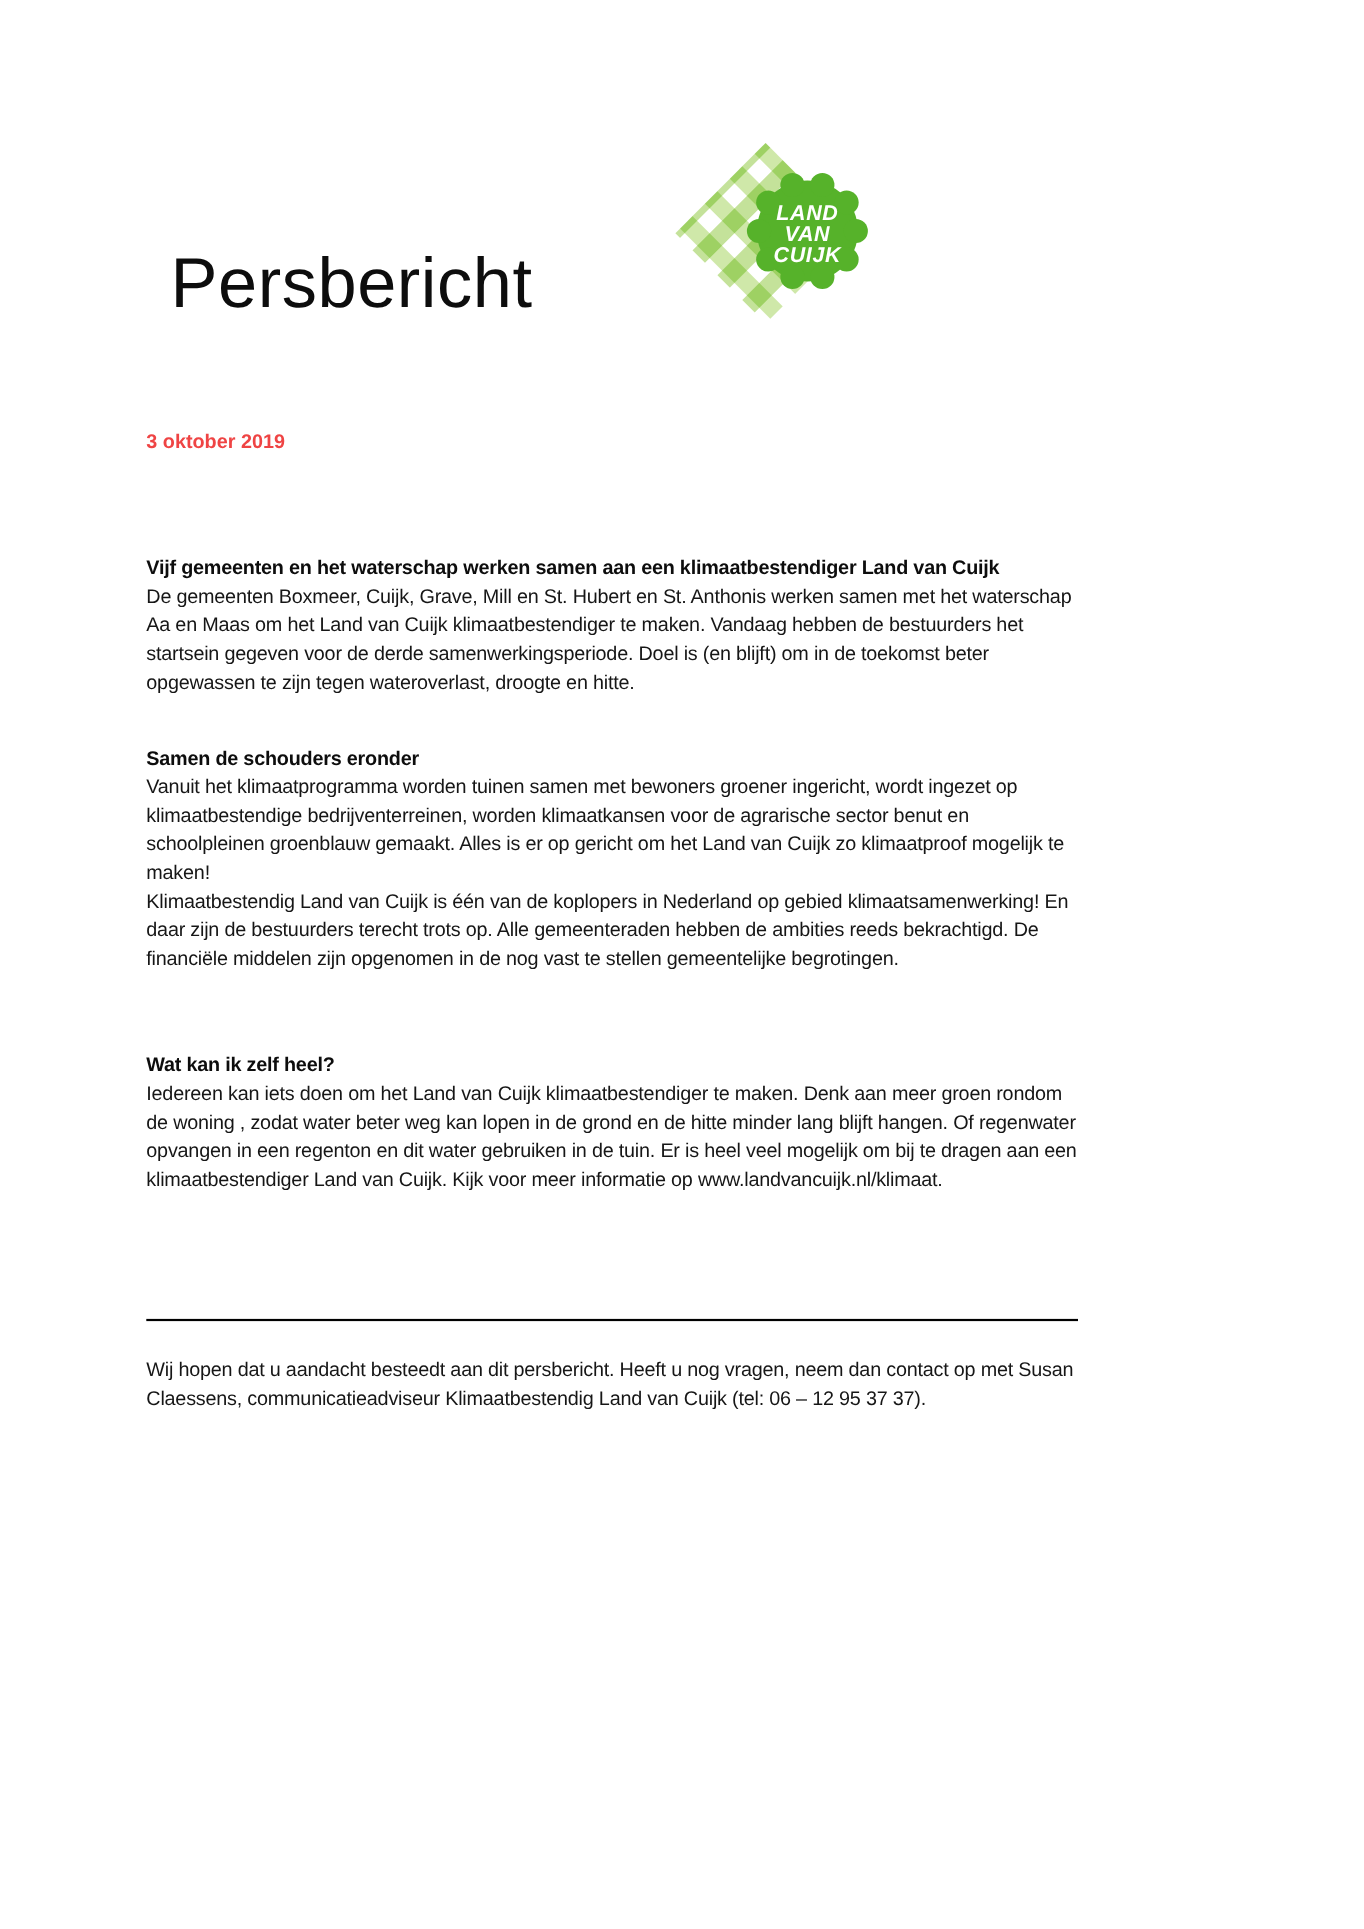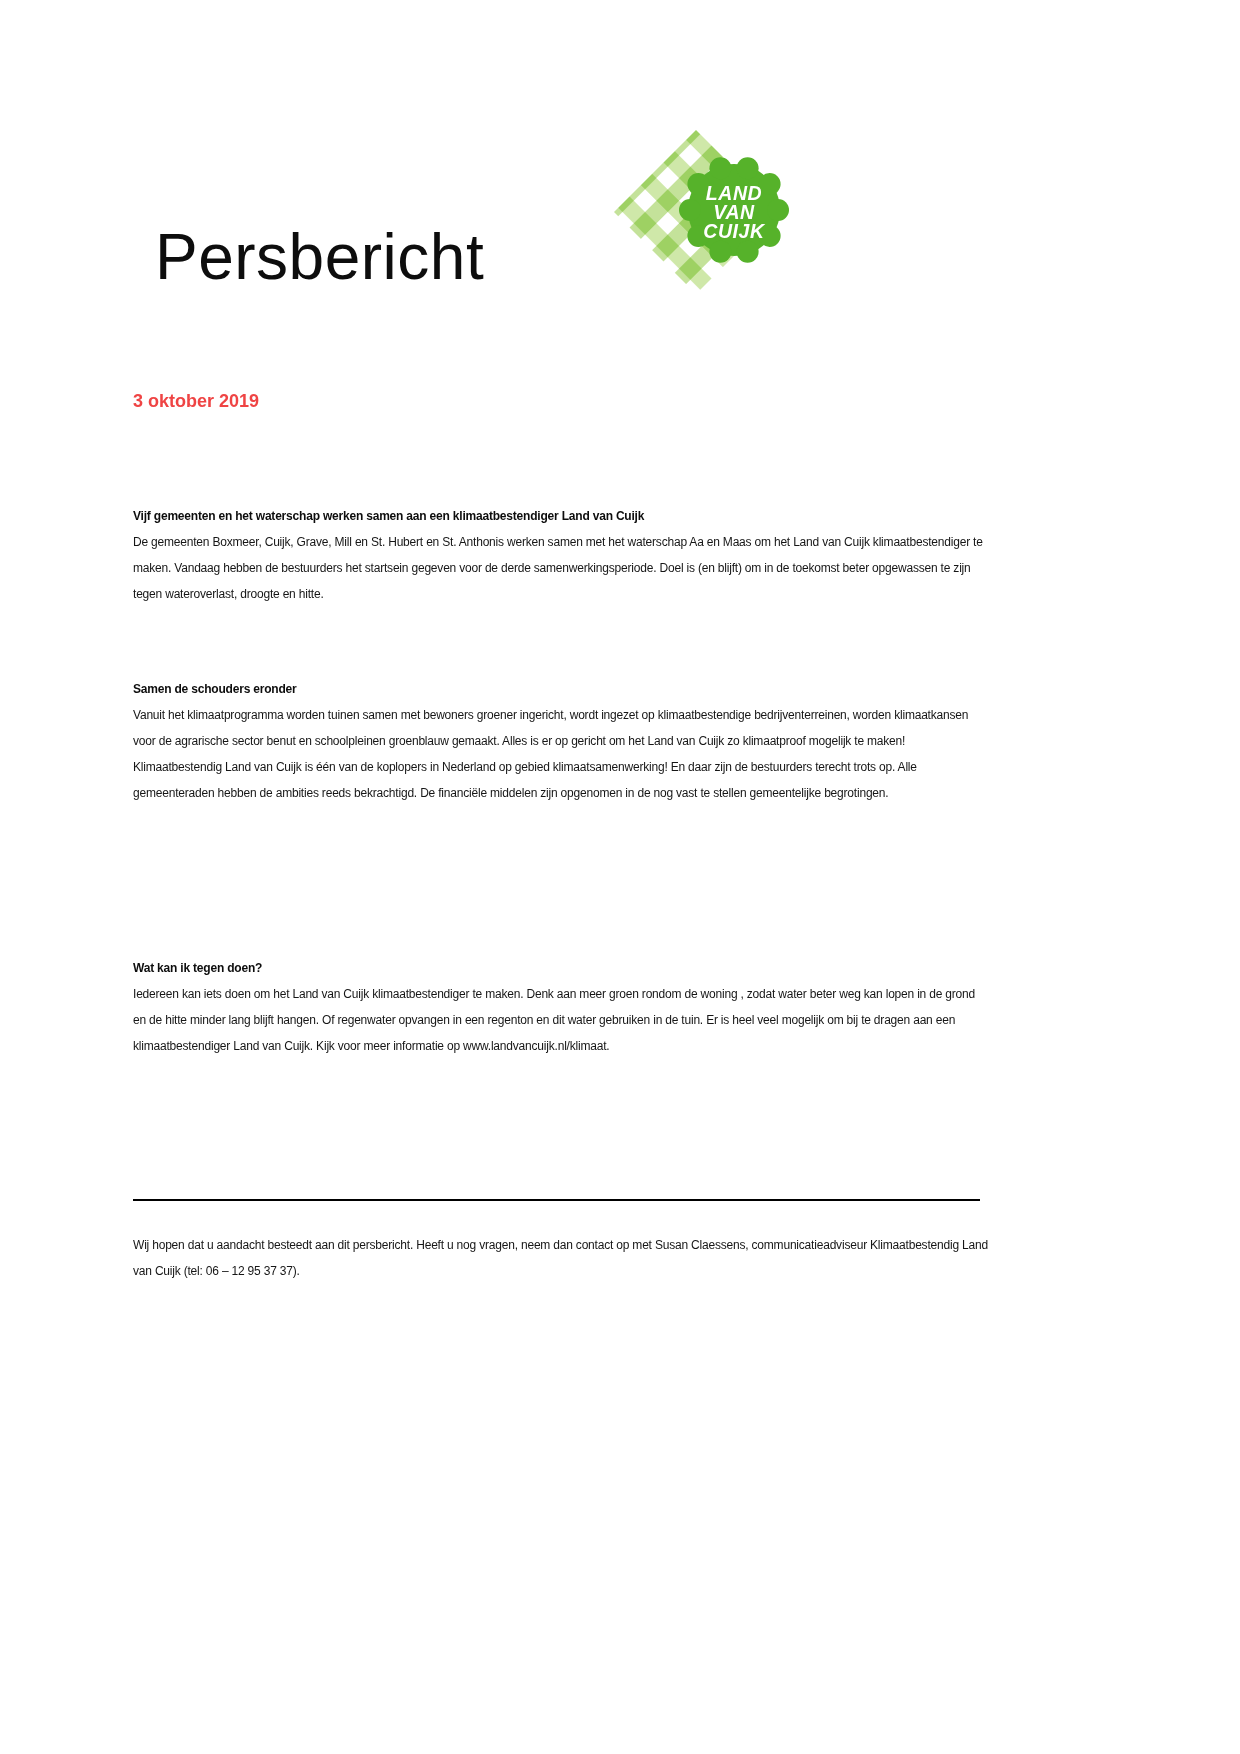--- a/index.html
+++ b/index.html
@@ -36,21 +36,21 @@
     left: 133px;
     top: 391px;
     font-size: 18px;
     font-weight: 700;
     color: #ef4444;
   }
   .content-block {
     position: absolute;
     left: 133px;
     width: 856px;
-    font-size: 12px;
+    font-size: 18px;
     line-height: 26px;
     letter-spacing: -0.2px;
     color: #161616;
   }
   .section-heading {
     font-weight: 700;
     white-space: nowrap;
     color: #0d0d0d;
   }
   .sec-1 { top: 503px; }
@@ -119,21 +119,21 @@
     <div>De gemeenten Boxmeer, Cuijk, Grave, Mill en St. Hubert en St. Anthonis werken samen met het waterschap Aa en Maas om het Land van Cuijk klimaatbestendiger te maken. Vandaag hebben de bestuurders het startsein gegeven voor de derde samenwerkingsperiode. Doel is (en blijft) om in de toekomst beter opgewassen te zijn tegen wateroverlast, droogte en hitte.</div>
   </div>
 
   <div class="content-block sec-2">
     <div class="section-heading">Samen de schouders eronder</div>
     <div>Vanuit het klimaatprogramma worden tuinen samen met bewoners groener ingericht, wordt ingezet op klimaatbestendige bedrijventerreinen, worden klimaatkansen voor de agrarische sector benut en schoolpleinen groenblauw gemaakt. Alles is er op gericht om het Land van Cuijk zo klimaatproof mogelijk te maken!</div>
     <div>Klimaatbestendig Land van Cuijk is één van de koplopers in Nederland op gebied klimaatsamenwerking! En daar zijn de bestuurders terecht trots op. Alle gemeenteraden hebben de ambities reeds bekrachtigd. De financiële middelen zijn opgenomen in de nog vast te stellen gemeentelijke begrotingen.</div>
   </div>
 
   <div class="content-block sec-3">
-    <div class="section-heading">Wat kan ik tegen doen?</div>
+    <div class="section-heading">Wat kan ik zelf heel?</div>
     <div>Iedereen kan iets doen om het Land van Cuijk klimaatbestendiger te maken. Denk aan meer groen rondom de woning , zodat water beter weg kan lopen in de grond en de hitte minder lang blijft hangen. Of regenwater opvangen in een regenton en dit water gebruiken in de tuin. Er is heel veel mogelijk om bij te dragen aan een klimaatbestendiger Land van Cuijk. Kijk voor meer informatie op www.landvancuijk.nl/klimaat.</div>
   </div>
 
   <div class="separator"></div>
 
   <div class="content-block footer-block">
     <div>Wij hopen dat u aandacht besteedt aan dit persbericht. Heeft u nog vragen, neem dan contact op met Susan Claessens, communicatieadviseur Klimaatbestendig Land van Cuijk (tel: 06 – 12 95 37 37).</div>
   </div>
 
 </div>

